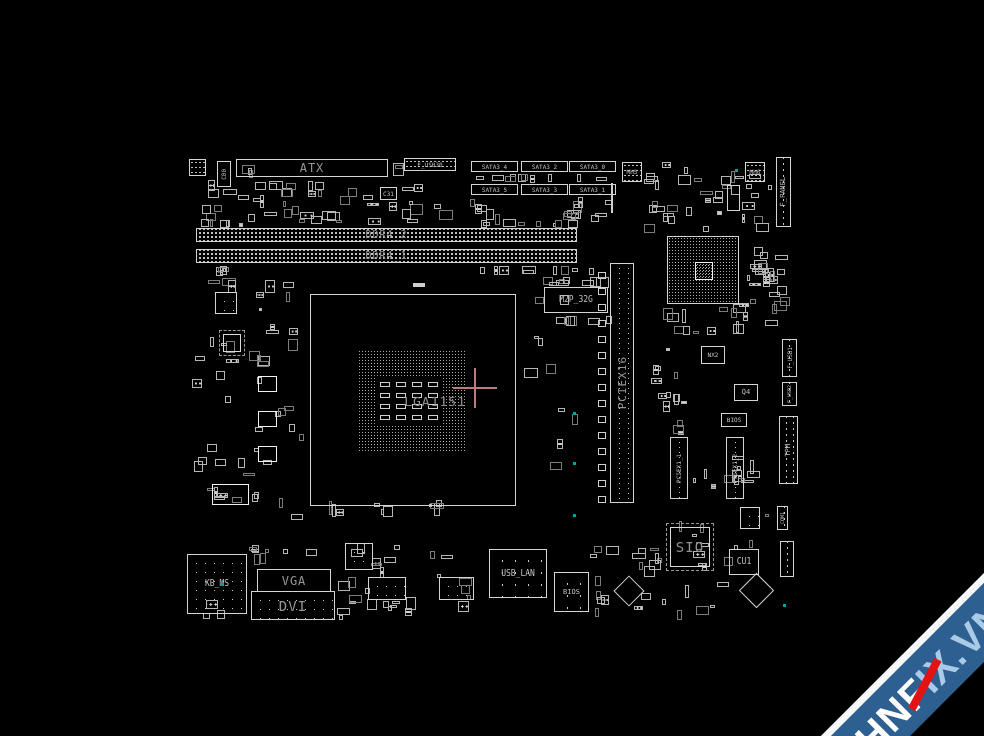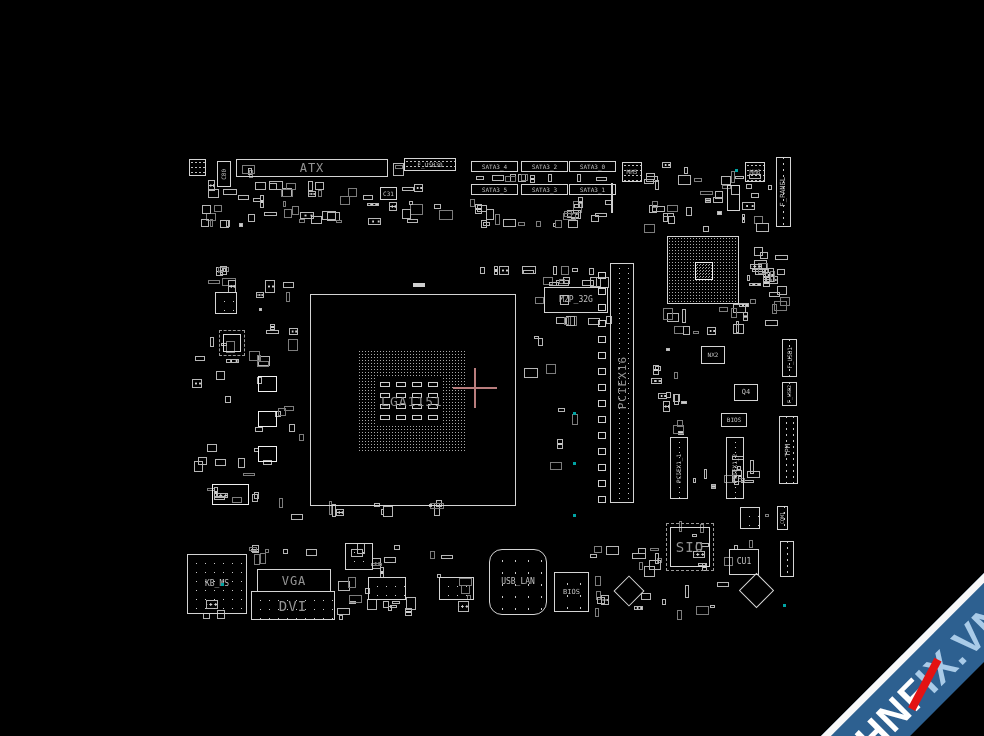--- a/index.html
+++ b/index.html
@@ -21,21 +21,21 @@
   .dots-sparse{background-image:radial-gradient(circle,#c9c9c9 .8px,transparent 1px);background-size:13px 12px;background-position:6px 5px;}
   .diamond{transform:rotate(45deg);}
   .qfp-in{position:absolute;left:3px;top:3px;right:3px;bottom:3px;border:1px solid #d9d9d9;}
   .bar{background:#cfcfcf;}
   .filler{position:absolute;box-sizing:border-box;border:1px solid #b6b6b6;}
   .filler.dim{border-color:#7d7d7d;}
   .filler.pads{background-image:radial-gradient(circle,#cfcfcf 1px,transparent 1.2px);background-size:50% 100%;background-position:25% 50%;}
   .marker{position:absolute;width:3px;height:3px;z-index:6;}
   .xhair{position:absolute;z-index:7;}
   .pad{position:absolute;box-sizing:border-box;border:1px solid #cfcfcf;}
-  .pinlbl{position:absolute;text-align:center;z-index:3;}
+  .pinlbl{position:absolute;text-align:right;z-index:3;}
   #wm{position:absolute;z-index:9;display:flex;align-items:center;justify-content:center;
       font-family:"Liberation Sans",sans-serif;font-weight:bold;}
   #wm .t{font-size:40px;letter-spacing:1px;position:relative;top:1px;}
   #wm .slash{position:absolute;width:56px;height:8px;transform:rotate(-17deg);z-index:2;}
 </style>
 </head>
 <body>
 
 <div id="board">
   <div id="wm" style="left: 738px; top: 642px; width: 380px; height: 56px; transform: rotate(-45deg); background: rgb(45, 96, 144); border-top: 7px solid rgb(248, 248, 248);">
@@ -76,20 +76,26 @@
       <span class="lbl" style="font-size: 6px;">MH6</span>
     </div>
     <div class="comp b" style="left: 217px; top: 161px; width: 14px; height: 26px; z-index: 2;">
       <span class="lbl vlbl" style="font-size: 6px;">C80</span>
     </div>
     <div class="comp b" style="left: 380px; top: 187px; width: 17px; height: 13px; z-index: 2;">
       <span class="lbl" style="font-size: 6px;">C31</span>
     </div>
     <div class="comp b dots-vconn" style="left: 776px; top: 157px; width: 15px; height: 70px; z-index: 2;">
       <span class="lbl vlbl" style="font-size: 7px;">F_PANEL</span>
+    </div>
+    <div class="comp b dots-dimm" style="left: 196px; top: 228px; width: 381px; height: 14px; z-index: 2;">
+      <span class="lbl biglbl" style="font-size: 10px;">DDR4_2</span>
+    </div>
+    <div class="comp b dots-dimm" style="left: 196px; top: 249px; width: 381px; height: 14px; z-index: 2;">
+      <span class="lbl biglbl" style="font-size: 10px;">DDR4_1</span>
     </div>
     <div class="comp b" style="left: 310px; top: 294px; width: 206px; height: 212px; z-index: 2;">
       <div class="pad dots-fine" style="left: 47px; top: 55px; width: 108px; height: 102px; border: none;"></div>
       <div class="pad" style="left: 65px; top: 83px; width: 66px; height: 46px; border: none; background: rgb(0, 0, 0);"></div>
       <div class="pad" style="left: 69px; top: 87px; width: 10px; height: 5px;"></div>
       <div class="pad" style="left: 85px; top: 87px; width: 10px; height: 5px;"></div>
       <div class="pad" style="left: 101px; top: 87px; width: 10px; height: 5px;"></div>
       <div class="pad" style="left: 117px; top: 87px; width: 10px; height: 5px;"></div>
       <div class="pad" style="left: 69px; top: 98px; width: 10px; height: 5px;"></div>
       <div class="pad" style="left: 85px; top: 98px; width: 10px; height: 5px;"></div>
@@ -167,21 +173,21 @@
     </div>
     <div class="comp b dots-grid" style="left: 187px; top: 554px; width: 60px; height: 60px; z-index: 2;">
       <span class="lbl" style="font-size: 8px;">KB_MS</span>
     </div>
     <div class="comp b" style="left: 257px; top: 569px; width: 74px; height: 23px; z-index: 2;">
       <span class="lbl biglbl" style="font-size: 12px;">VGA</span>
     </div>
     <div class="comp b dots-grid" style="left: 251px; top: 591px; width: 84px; height: 29px; z-index: 2;">
       <span class="lbl biglbl" style="font-size: 14px;">DVI</span>
     </div>
-    <div class="comp b dots-sparse" style="left: 489px; top: 549px; width: 58px; height: 66px; z-index: 2; border-radius: 13px;">
+    <div class="comp b dots-sparse" style="left: 489px; top: 549px; width: 58px; height: 49px; z-index: 2;">
       <span class="lbl" style="font-size: 8px;">USB_LAN</span>
     </div>
     <div class="comp b dots-sparse" style="left: 554px; top: 572px; width: 35px; height: 40px; z-index: 2;">
       <span class="lbl" style="font-size: 7px;">BIOS</span>
     </div>
     <div class="comp b diamond" style="left: 618px; top: 580px; width: 22px; height: 22px; z-index: 2;"></div>
     <div class="comp b diamond" style="left: 744px; top: 578px; width: 25px; height: 25px; z-index: 2;"></div>
     <div class="comp b dots-grid" style="left: 368px; top: 577px; width: 38px; height: 23px; z-index: 2;"></div>
     <div class="comp b dots-grid" style="left: 439px; top: 577px; width: 35px; height: 23px; z-index: 2;"></div>
     <div class="comp b dots-grid" style="left: 345px; top: 543px; width: 28px; height: 27px; z-index: 2;"></div>

